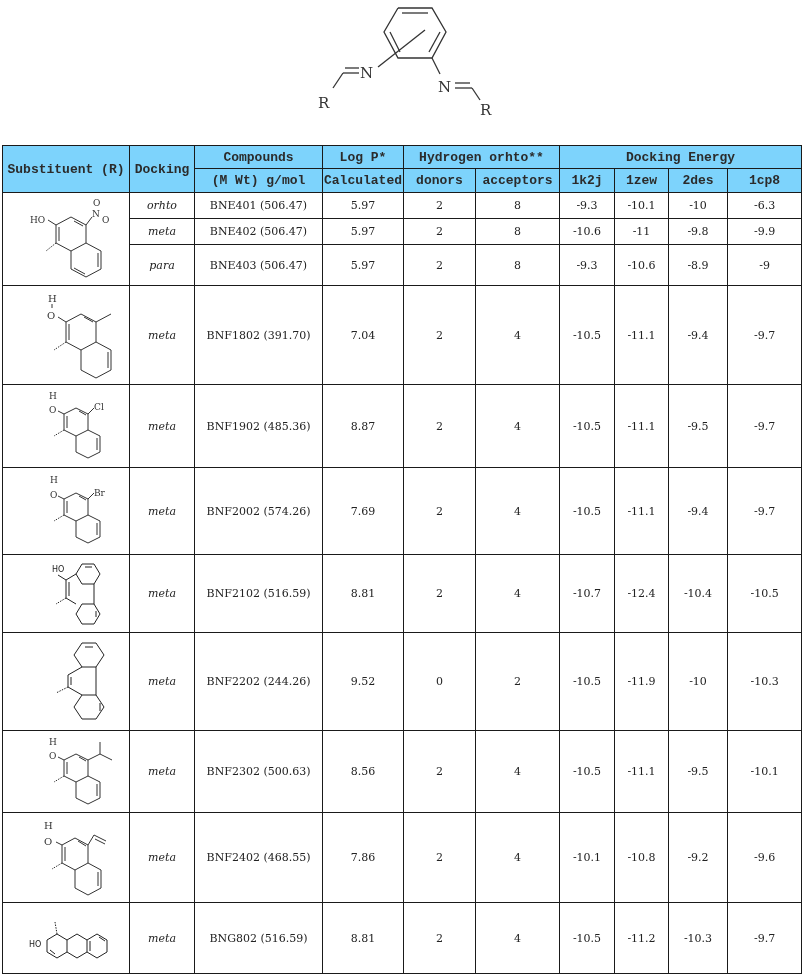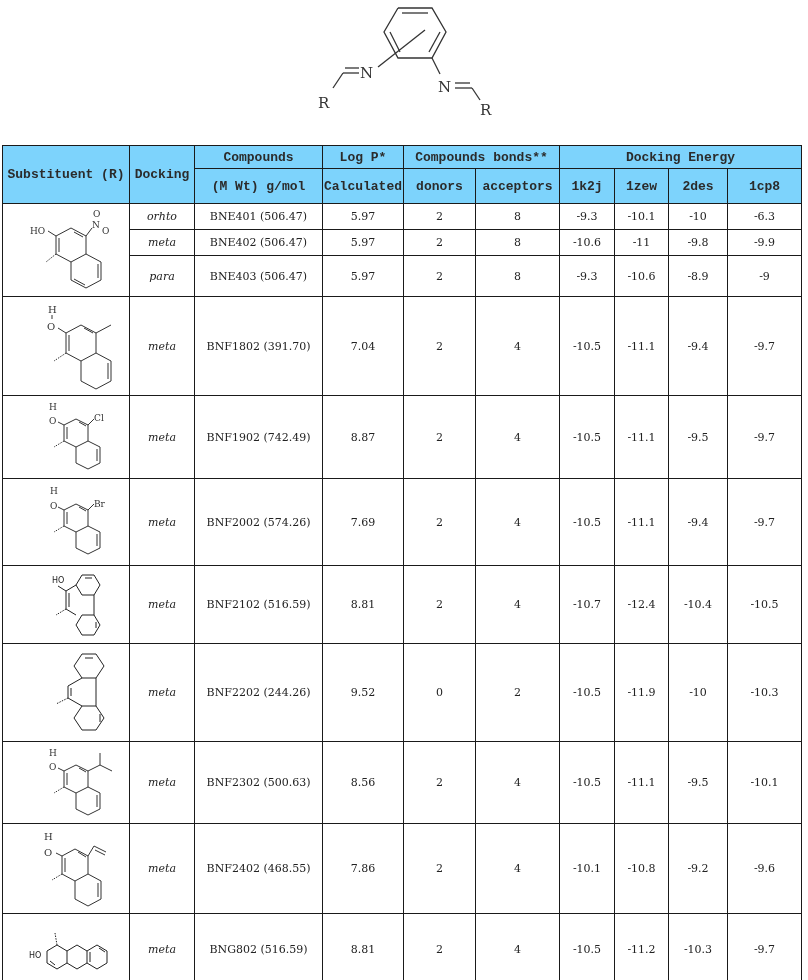--- a/index.html
+++ b/index.html
@@ -56,24 +56,24 @@
       <col style="width:54px">
     <col style="width:59px">
       <col style="width:74px">
   </colgroup>
   <thead>
     <tr style="height:23px">
       <th rowspan="2">Substituent (R)</th>
       <th rowspan="2">Docking</th>
       <th>Compounds</th>
       <th>Log P*</th>
-      <th colspan="2">Compounds bonds**</th>
+      <th colspan="2">Hydrogen orhto**</th>
       <th colspan="4">Docking Energy</th>
     </tr>
-    <tr style="height:35px">
+    <tr style="height:24px">
       <th>(M Wt) g/mol</th>
       <th>Calculated</th>
       <th>donors</th>
       <th>acceptors</th>
       <th>1k2j</th>
       <th>1zew</th>
       <th>2des</th>
       <th>1cp8</th>
     </tr>
   </thead>
@@ -179,21 +179,21 @@
             <line x1="48" y1="42" x2="38" y2="48" stroke-dasharray="1.5,1.2"></line>
           </g>
           <g font-family="DejaVu Serif, serif" font-size="9" fill="#333">
             <text x="33" y="11">H</text>
             <text x="33" y="25">O</text>
             <text x="78" y="22">Cl</text>
           </g>
         </svg>
       </td>
       <td class="iso">meta</td>
-      <td>BNF1902 (742.49)</td>
+      <td>BNF1902 (485.36)</td>
       <td>8.87</td>
       <td>2</td>
       <td>4</td>
       <td>-10.5</td>
       <td>-11.1</td>
       <td>-9.5</td>
       <td>-9.7</td>
     </tr>
 
     <tr style="height:87px">

